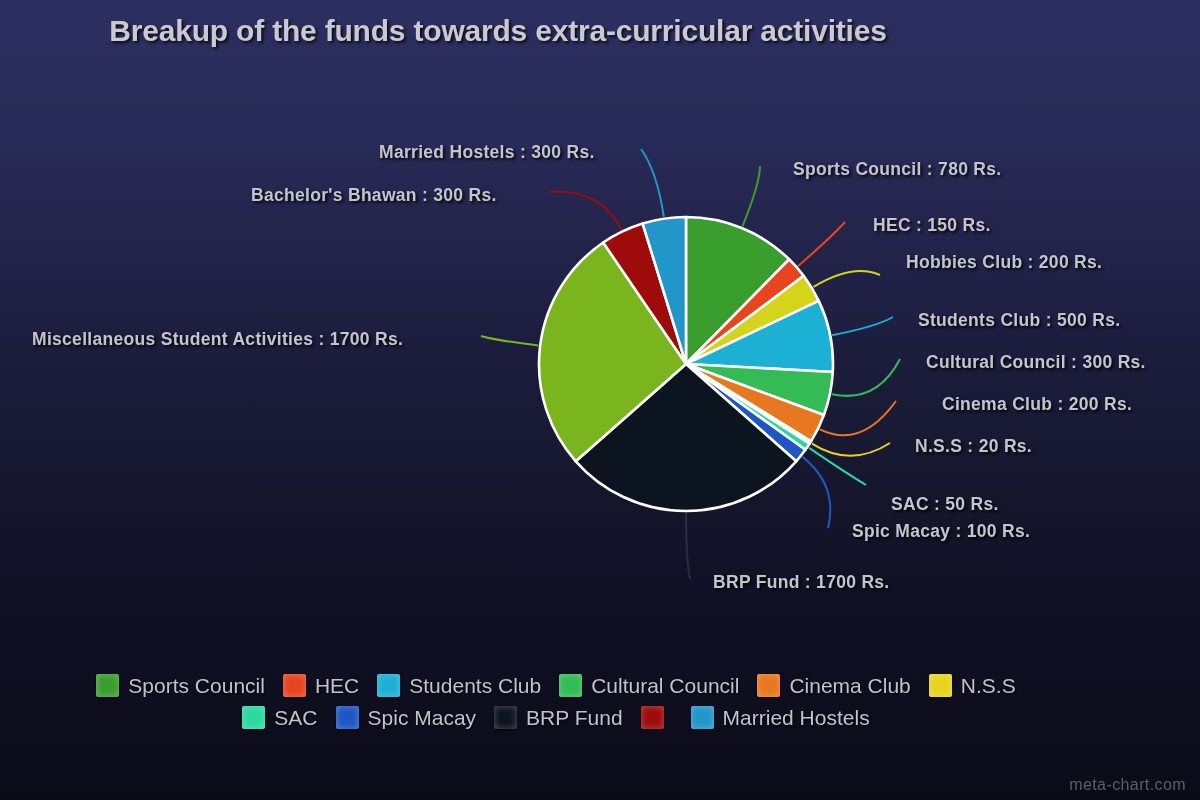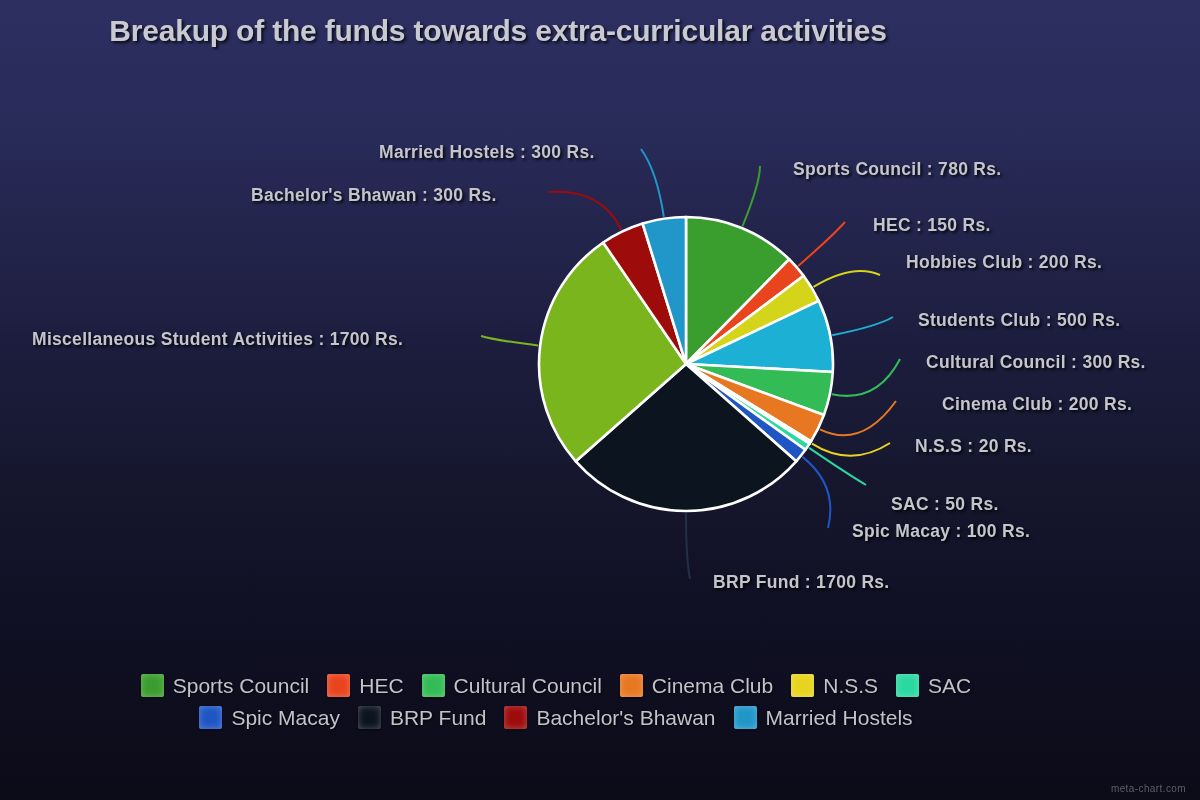--- a/index.html
+++ b/index.html
@@ -45,21 +45,21 @@
     flex:none;
     box-shadow: inset 0 0 7px rgba(255,255,255,0.30), 0 1px 2px rgba(0,0,0,0.6);
   }
   .legend-text {
     font-size:21px; color:#c2c2c9;
     text-shadow: 1px 1px 2px rgba(0,0,0,0.7);
     white-space:nowrap;
   }
   #watermark {
     position:absolute; right:14px; bottom:6px;
-    font-size:10px; color:#5e5e66;
+    font-size:16px; color:#5e5e66;
     letter-spacing:0.4px;
   }
 </style>
 </head>
 <body>
 
 <div id="chart-title">Breakup of the funds towards extra-curricular activities</div>
 
 <div id="pie-area">
   <svg id="pie-svg" width="1200" height="660">
@@ -114,20 +114,24 @@
 <div id="legend">
     <div class="legend-item">
       <span class="legend-swatch" style="background: rgb(58, 158, 46);"></span>
       <span class="legend-text">Sports Council</span>
     </div>
     <div class="legend-item">
       <span class="legend-swatch" style="background: rgb(232, 68, 30);"></span>
       <span class="legend-text">HEC</span>
     </div>
     <div class="legend-item">
+      <span class="legend-swatch" style="background: rgb(27, 176, 212);"></span>
+      <span class="legend-text">Students Club</span>
+    </div>
+    <div class="legend-item">
       <span class="legend-swatch" style="background: rgb(51, 187, 85);"></span>
       <span class="legend-text">Cultural Council</span>
     </div>
     <div class="legend-item">
       <span class="legend-swatch" style="background: rgb(232, 119, 34);"></span>
       <span class="legend-text">Cinema Club</span>
     </div>
     <div class="legend-item">
       <span class="legend-swatch" style="background: rgb(232, 212, 30);"></span>
       <span class="legend-text">N.S.S</span>
@@ -139,21 +143,20 @@
     <div class="legend-item">
       <span class="legend-swatch" style="background: rgb(31, 86, 196);"></span>
       <span class="legend-text">Spic Macay</span>
     </div>
     <div class="legend-item">
       <span class="legend-swatch" style="background: rgb(12, 20, 32);"></span>
       <span class="legend-text">BRP Fund</span>
     </div>
     <div class="legend-item">
       <span class="legend-swatch" style="background: rgb(158, 11, 11);"></span>
-      <span class="legend-text">Bachelor's Bhawan</span>
     </div>
     <div class="legend-item">
       <span class="legend-swatch" style="background: rgb(33, 150, 201);"></span>
       <span class="legend-text">Married Hostels</span>
     </div>
   </div>
 
 <div id="watermark">meta-chart.com</div>
 
 </body></html>

